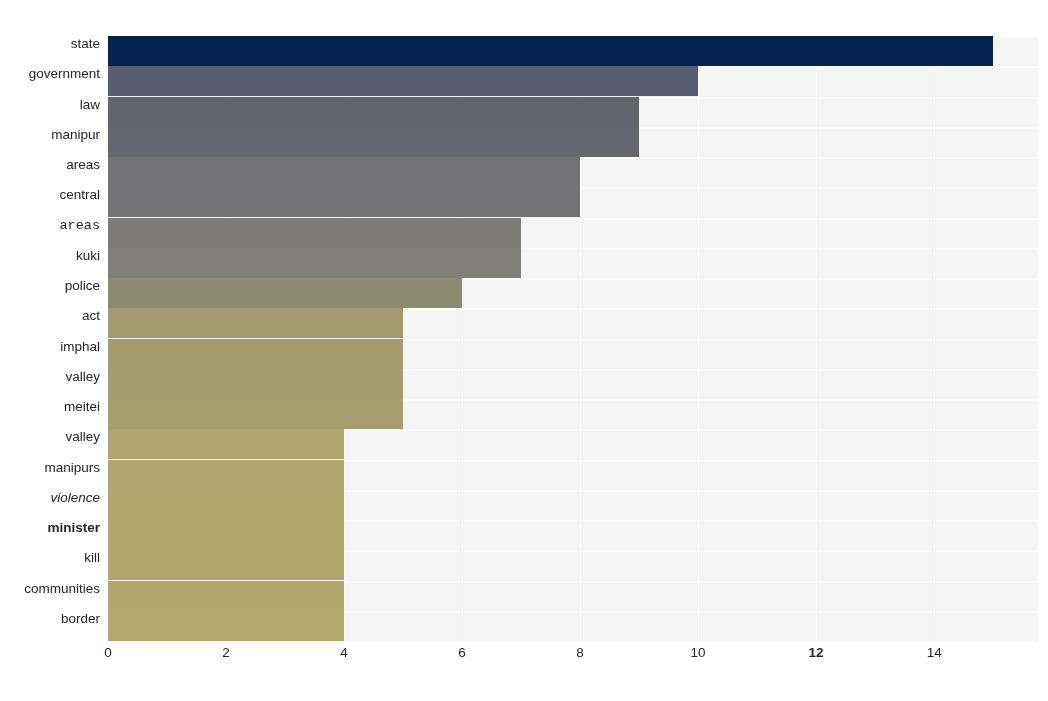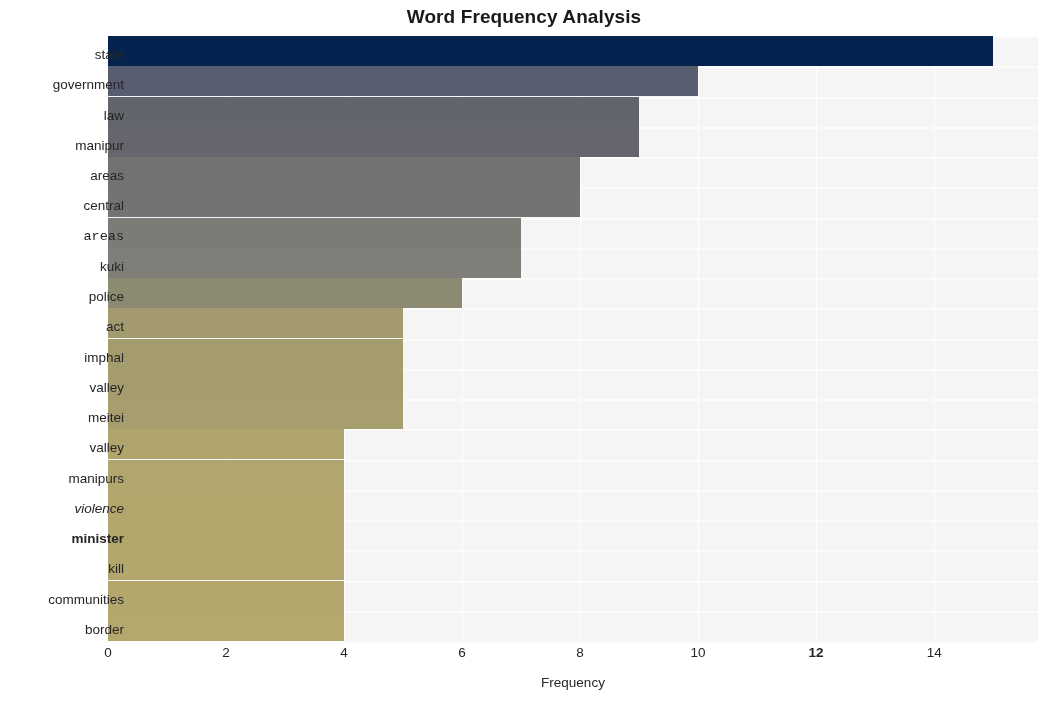--- a/index.html
+++ b/index.html
@@ -44,21 +44,21 @@
   .bar-row{
     position:absolute;left:0;
     height:30px;
   }
   .bar{
     position:absolute;left:0;top:0;height:100%;
   }
 
   
   #y-labels{
-    position:absolute;left:0;top:40px;width:100px;height:605px;margin-left:24px;
+    position:absolute;left:0;top:29px;width:100px;height:605px;
   }
   .y-label{
     position:absolute;
     right:0;width:100px;
     text-align:right;
     font-size:13.5px;
     color:#262626;
     white-space:nowrap;
     line-height:16px;
   }
@@ -80,21 +80,20 @@
     font-size:13.5px;
     color:#262626;
     white-space:nowrap;
   }
 </style>
 </head>
 <body>
 
 <div id="figure">
 
-  <div id="chart-title">Word Frequency Analysis</div>
 
   <div id="plot-area">
     <div id="gridlines">
         <div class="vgrid" style="left: 0px;"></div>
         <div class="vgrid" style="left: 118.02px;"></div>
         <div class="vgrid" style="left: 236.041px;"></div>
         <div class="vgrid" style="left: 354.061px;"></div>
         <div class="vgrid" style="left: 472.081px;"></div>
         <div class="vgrid" style="left: 590.102px;"></div>
         <div class="vgrid" style="left: 708.122px;"></div>
@@ -211,15 +210,14 @@
       <div class="x-label" style="left: 0px;">0</div>
       <div class="x-label" style="left: 118.02px;">2</div>
       <div class="x-label" style="left: 236.041px;">4</div>
       <div class="x-label" style="left: 354.061px;">6</div>
       <div class="x-label" style="left: 472.081px;">8</div>
       <div class="x-label" style="left: 590.102px;">10</div>
       <div class="x-label" style="left: 708.122px; font-weight: bold;">12</div>
       <div class="x-label" style="left: 826.142px;">14</div>
     </div>
 
-  <div id="x-axis-title">Frequency</div>
 
 </div>
 
 </body></html>

